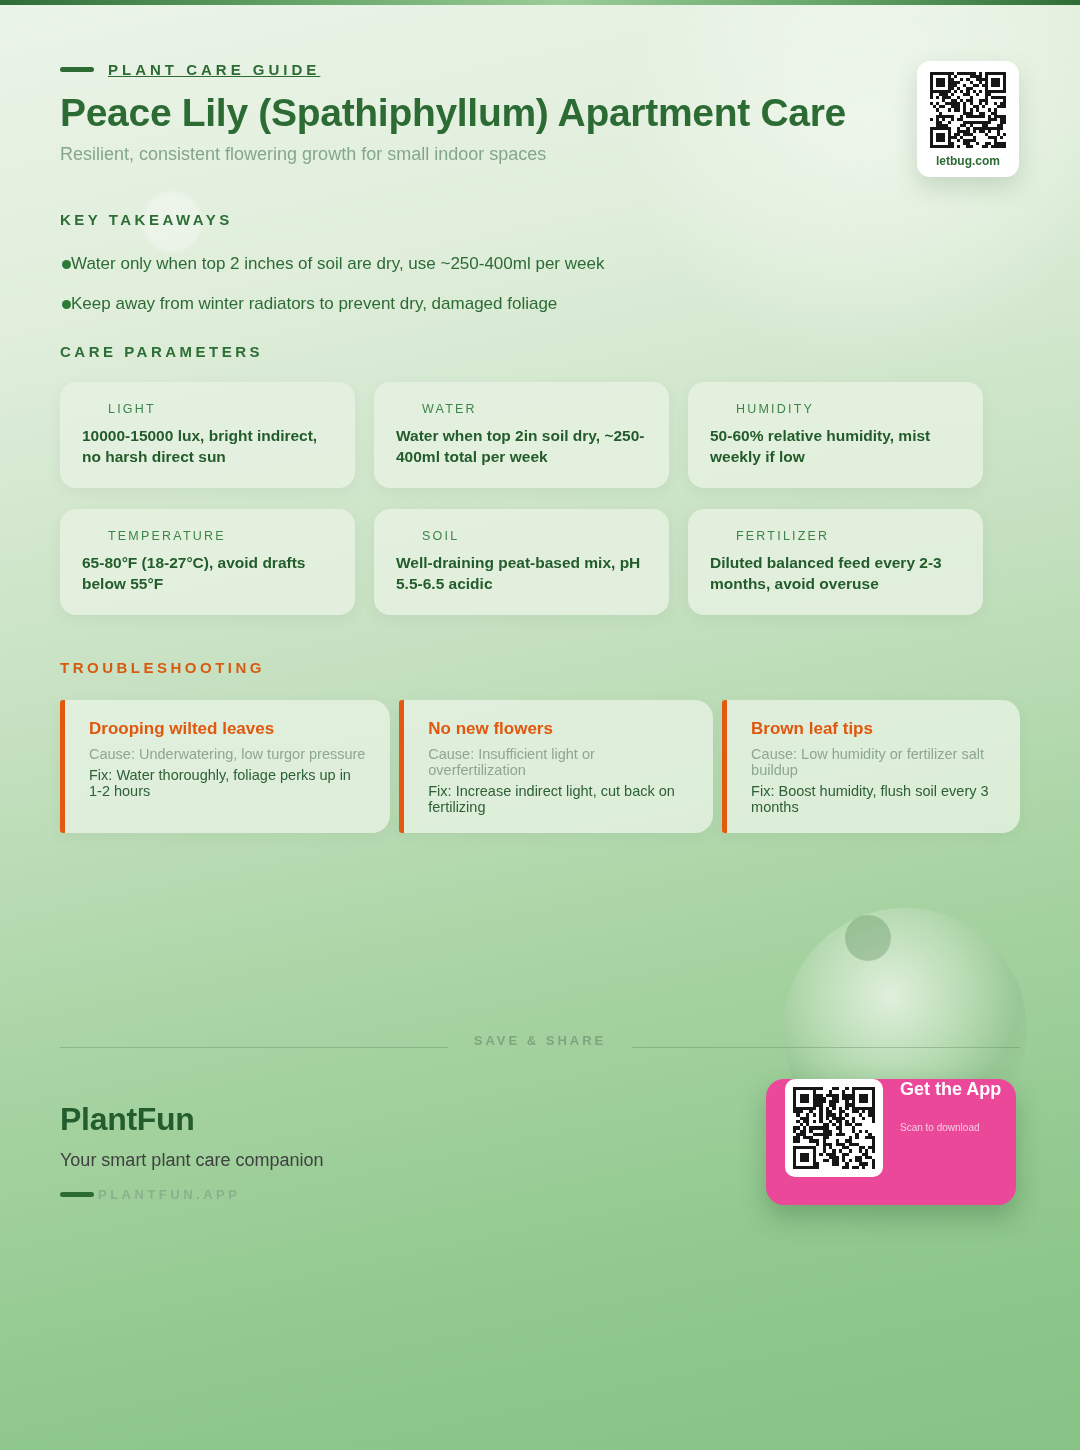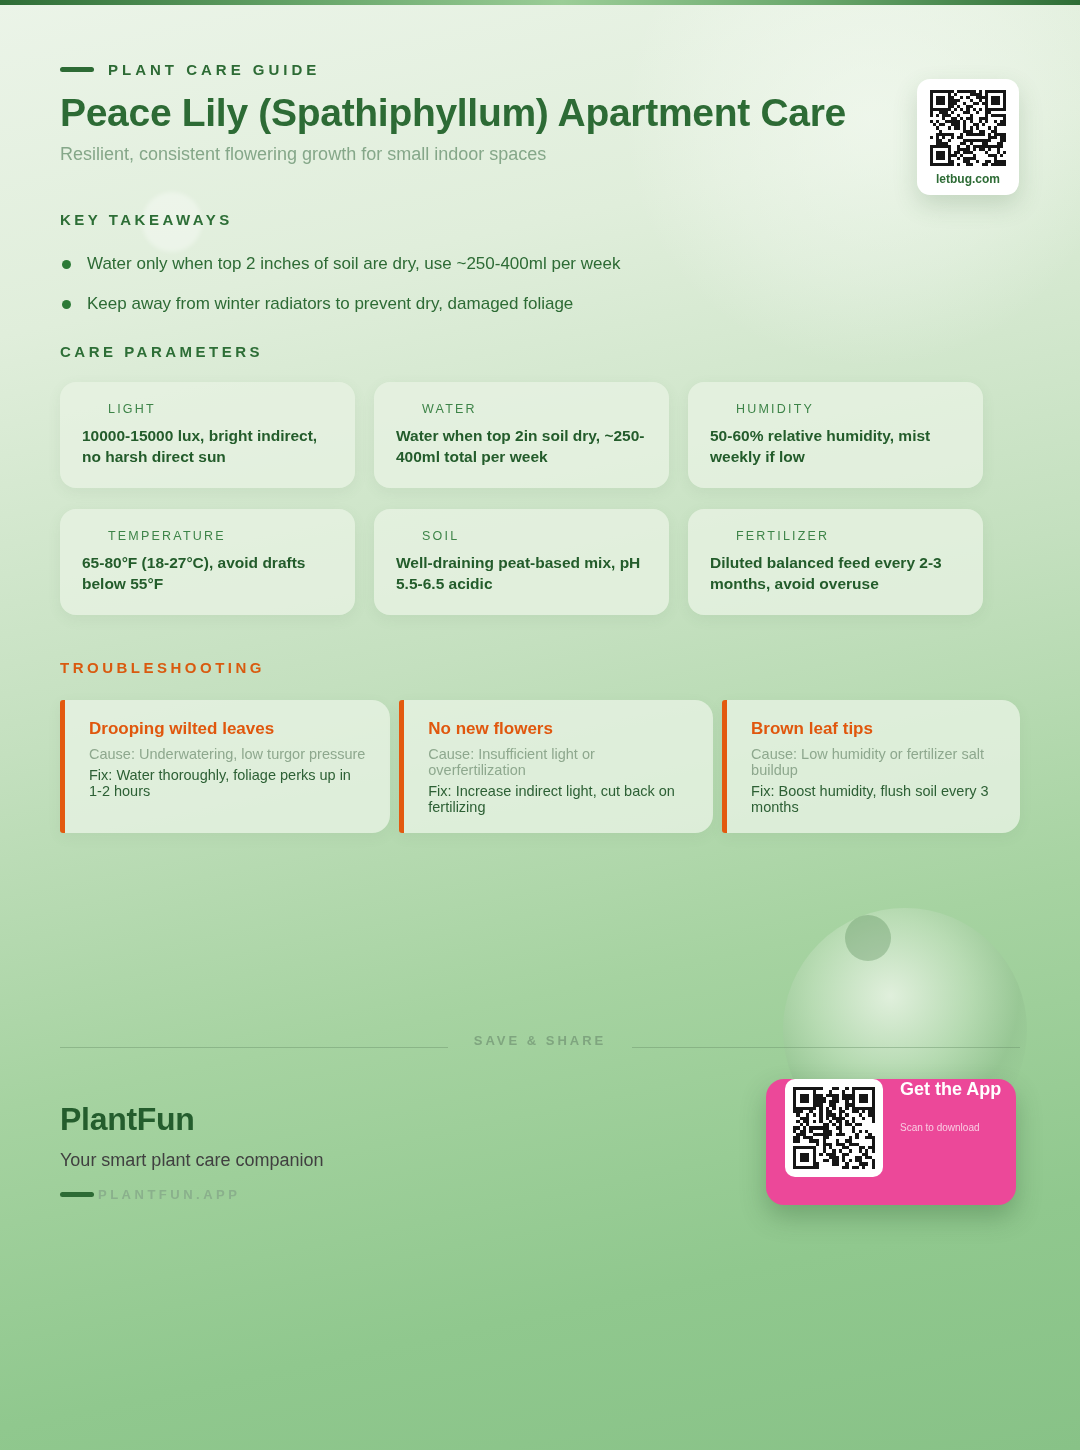--- a/index.html
+++ b/index.html
@@ -31,45 +31,45 @@
   }
   .decor-dot-small {
     left: 845px; top: 915px; width: 46px; height: 46px;
     background: rgba(96,148,96,0.38);
   }
   .page { position: relative; width: 1080px; height: 1450px; padding: 0 60px; z-index: 2; }
 
   
   .eyebrow-row { display: flex; align-items: center; gap: 14px; padding-top: 61px; }
   .eyebrow-line { width: 34px; height: 5px; border-radius: 3px; background: #2d6b35; }
-  .eyebrow-label { font-size: 15px; font-weight: bold; letter-spacing: 4px; color: #2d6b35; }
+  .eyebrow-label { font-size: 15px; font-weight: bold; letter-spacing: 4px; color: #2d6b35; text-decoration: underline; }
   .title {
     margin-top: 13px; font-size: 39px; font-weight: bold; color: #2d6b35;
     letter-spacing: -0.3px; white-space: nowrap;
   }
   .subtitle { margin-top: 9px; font-size: 18px; color: #85a789; }
 
   .qr-card-top {
-    position: absolute; top: 79px; right: 61px; width: 102px; height: 116px;
+    position: absolute; top: 61px; right: 61px; width: 102px; height: 116px;
     background: #ffffff; border-radius: 13px; z-index: 5;
     box-shadow: 0 10px 24px rgba(62,104,62,0.20);
     display: flex; flex-direction: column; align-items: center; padding-top: 11px;
   }
   .qr-small { width: 76px; height: 76px; background: #fff; }
   .qr-small svg, .qr-big svg { width: 100%; height: 100%; display: block; }
   .qr-card-top-label { margin-top: 6px; font-size: 12px; font-weight: bold; color: #2d6b35; }
 
   
   .section-heading { font-size: 15px; font-weight: bold; letter-spacing: 3.5px; color: #2d6e36; }
   .section-heading.orange { color: #d95a0f; }
 
   
   .takeaways-heading { margin-top: 46px; }
   .takeaways-list { list-style: none; margin-top: 26px; }
-  .takeaways-list li { display: flex; align-items: center; gap: 16px; margin-bottom: 20px; }
+  .takeaways-list li { display: flex; align-items: center; margin-bottom: 20px; }
   .bullet-dot { width: 9px; height: 9px; border-radius: 50%; background: #2c7a36; flex: none; margin-left: 2px; }
   .takeaway-text { font-size: 17px; color: #2d6b35; }
 
   
   .params-heading { margin-top: 29px; }
   .params-grid {
     margin-top: 22px; width: 923px;
     display: grid; grid-template-columns: repeat(3, 1fr); gap: 21px 19px;
   }
   .param-card {

